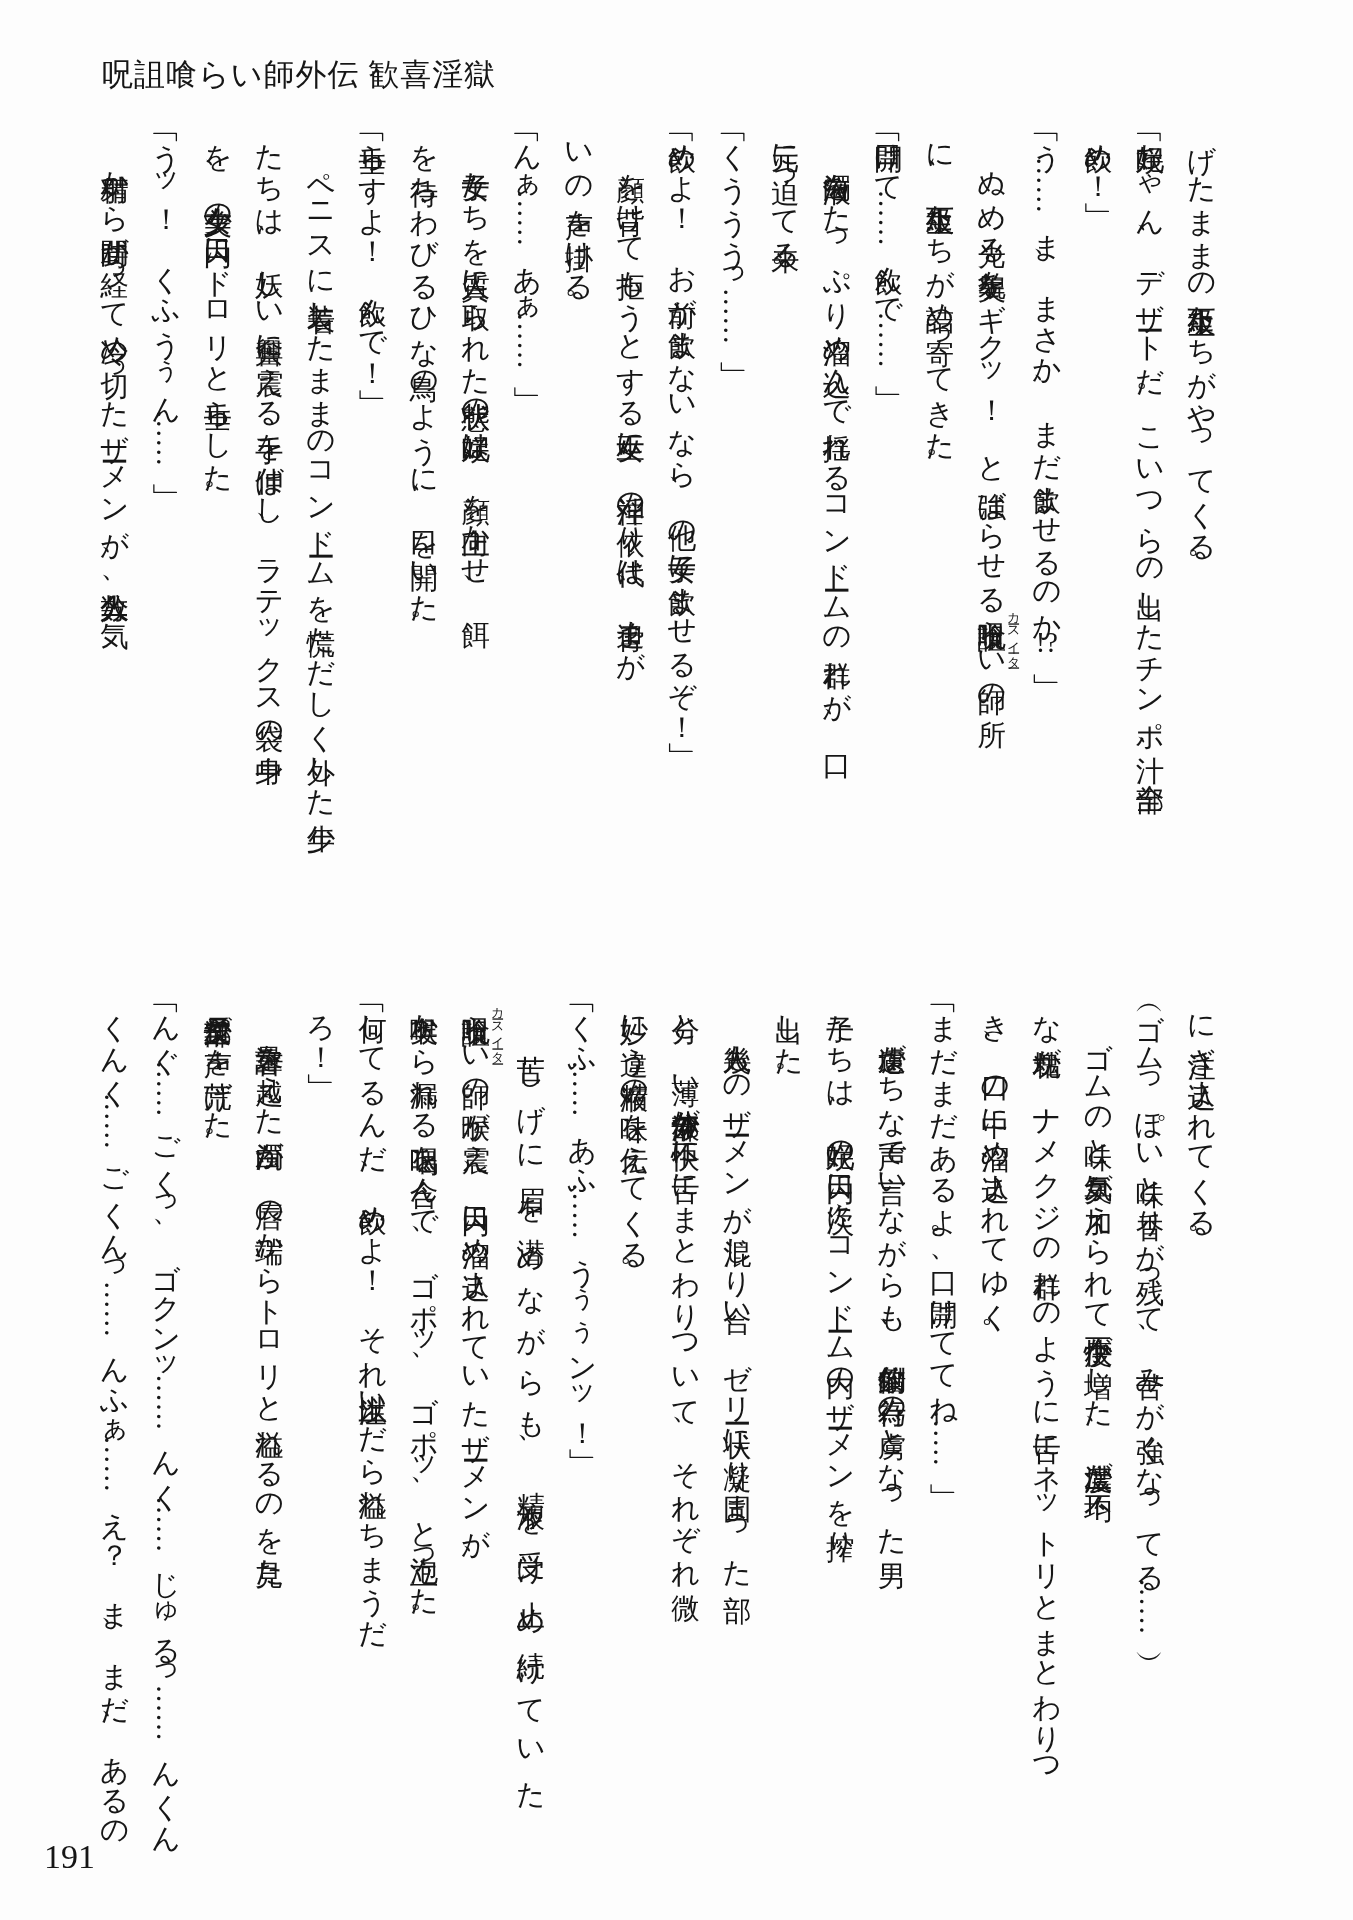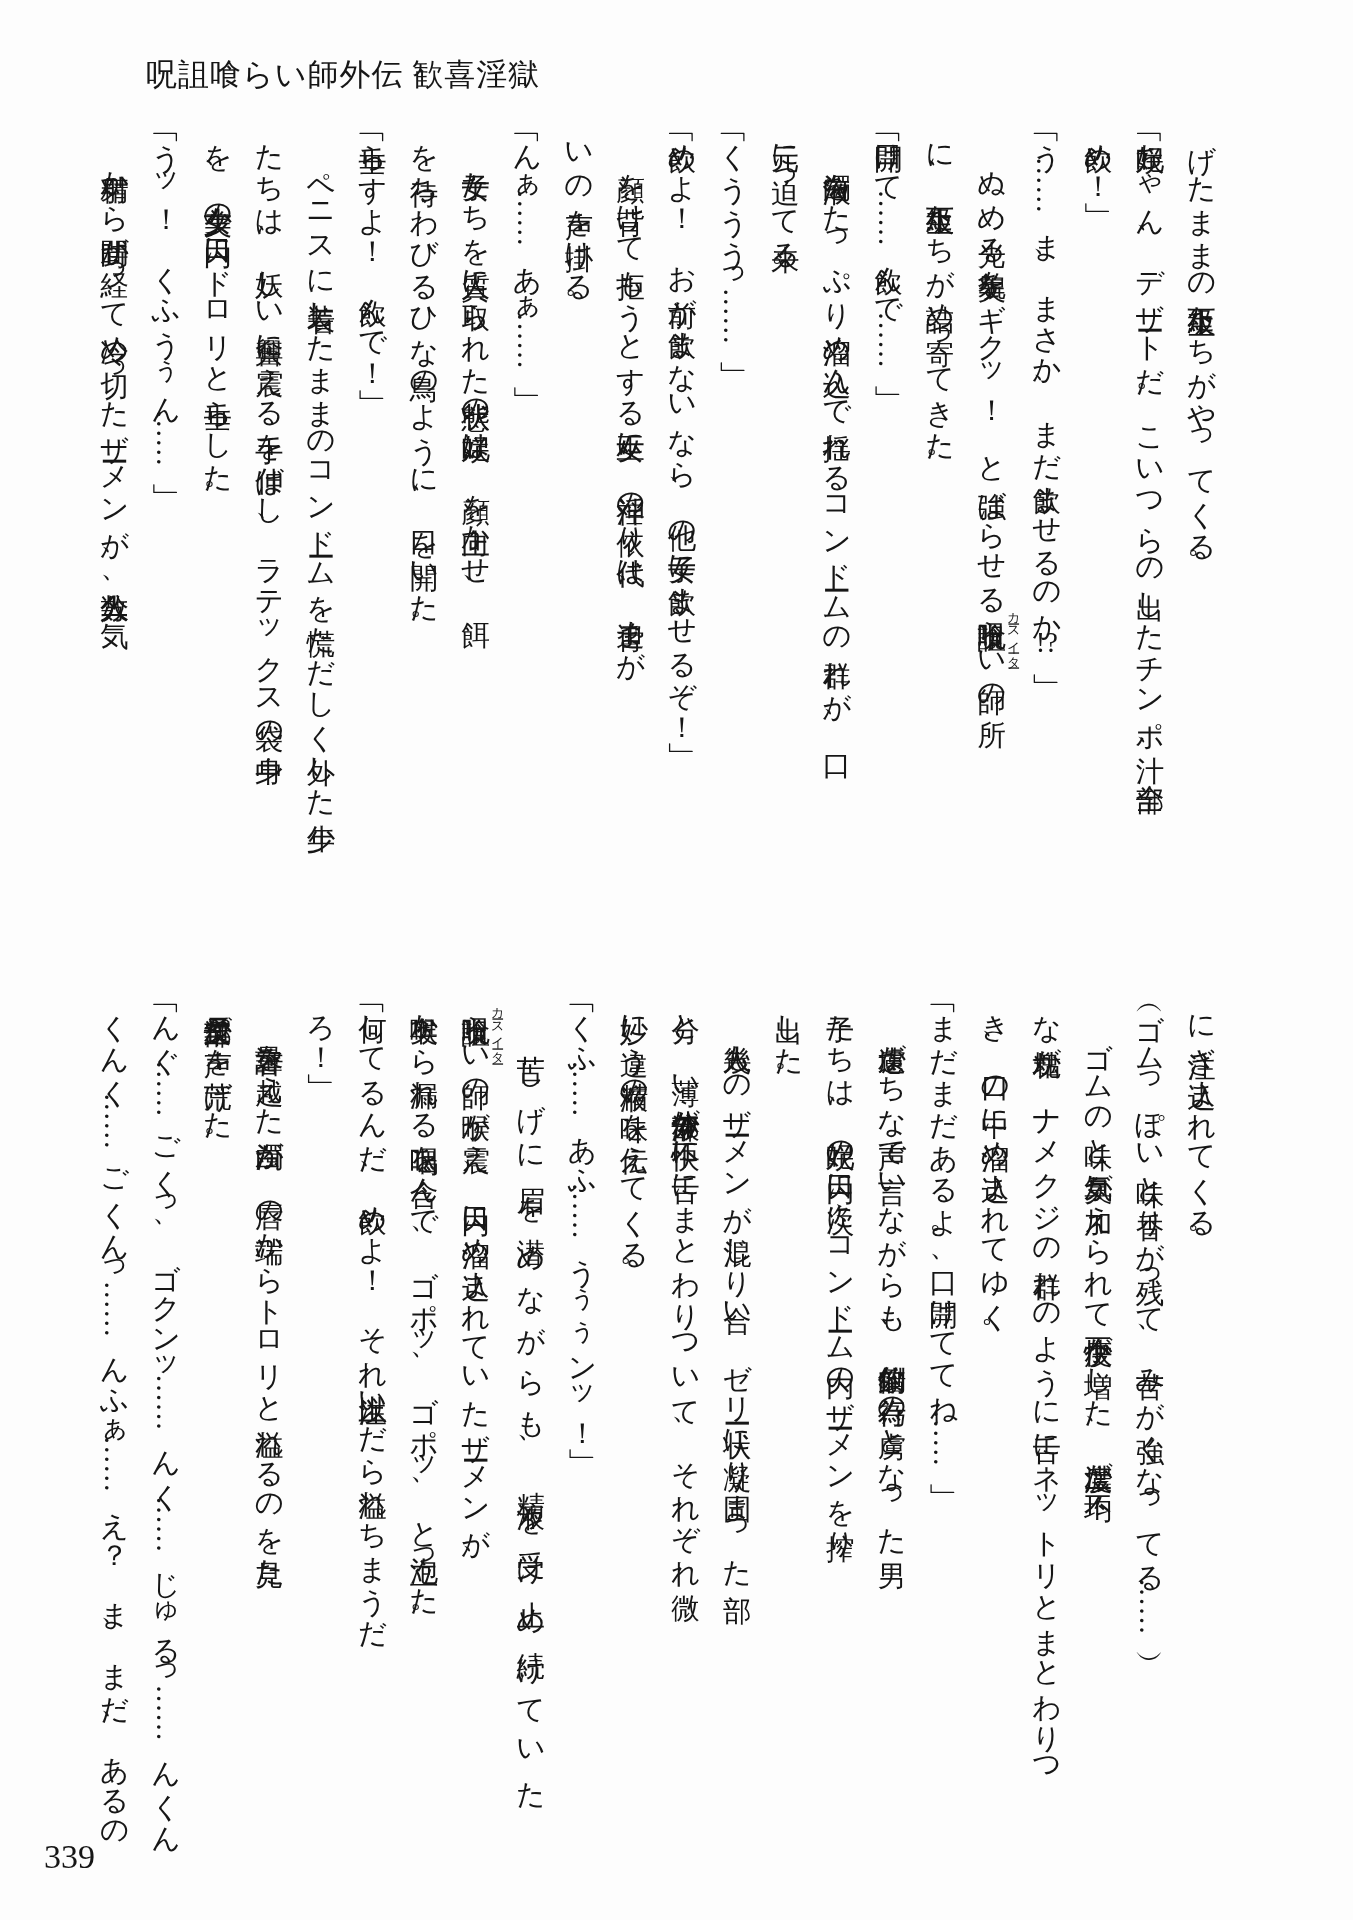--- a/index.html
+++ b/index.html
@@ -19,21 +19,20 @@
     background: #fdfdfd;
     color: #161616;
   }
   .running-header {
     position: absolute;
     left: 102px;
     top: 54px;
     font-size: 31px;
     letter-spacing: 1px;
     white-space: nowrap;
-    margin-left: 44px;
   }
   .vblock {
     position: absolute;
     right: 126px;
     width: 1138px;
     writing-mode: vertical-rl;
     text-orientation: mixed;
     font-size: 28.5px;
     line-height: 51.6px;
     letter-spacing: 0;
@@ -112,14 +111,14 @@
       <div class="tcol"><ruby>呪詛喰らい師<rt>カースイーター</rt></ruby>の喉が震え、口内に溜め込まれていたザーメンが、</div>
       <div class="tcol">喉奥から漏れる嗚咽を含んで、ゴポッ、ゴポッ、と泡立った。</div>
       <div class="tcol">「何してるんだ、飲めよ！　それ以上注いだら溢れちまうだ</div>
       <div class="tcol">ろ！」</div>
       <div class="tcol">　許容量を越えた白濁が、唇の端からトロリと溢れるのを見た</div>
       <div class="tcol">柔道部長が声を荒げた。</div>
       <div class="tcol">「んぐ……ごくっ、ゴクンッ……んく……じゅるっ……んくん</div>
       <div class="tcol">くんく……ごくんっ……んふぁ……え？　ま、まだ、あるの</div>
     </div>
 
-  <div class="page-number">339</div>
+  <div class="page-number">191</div>
 </div>
 
 </body></html>

